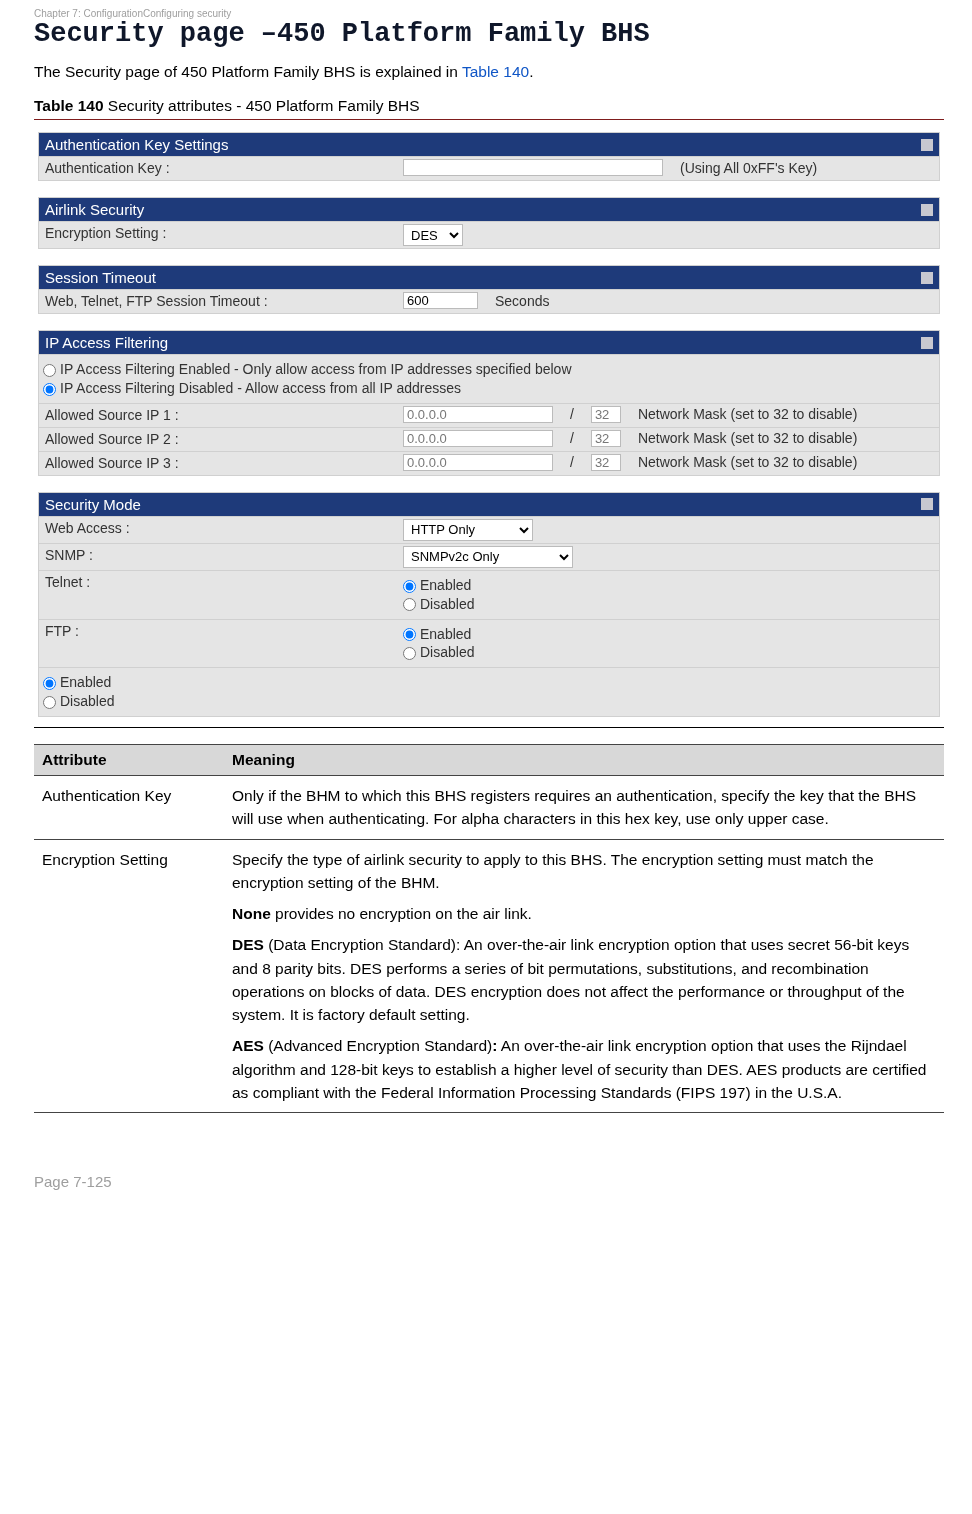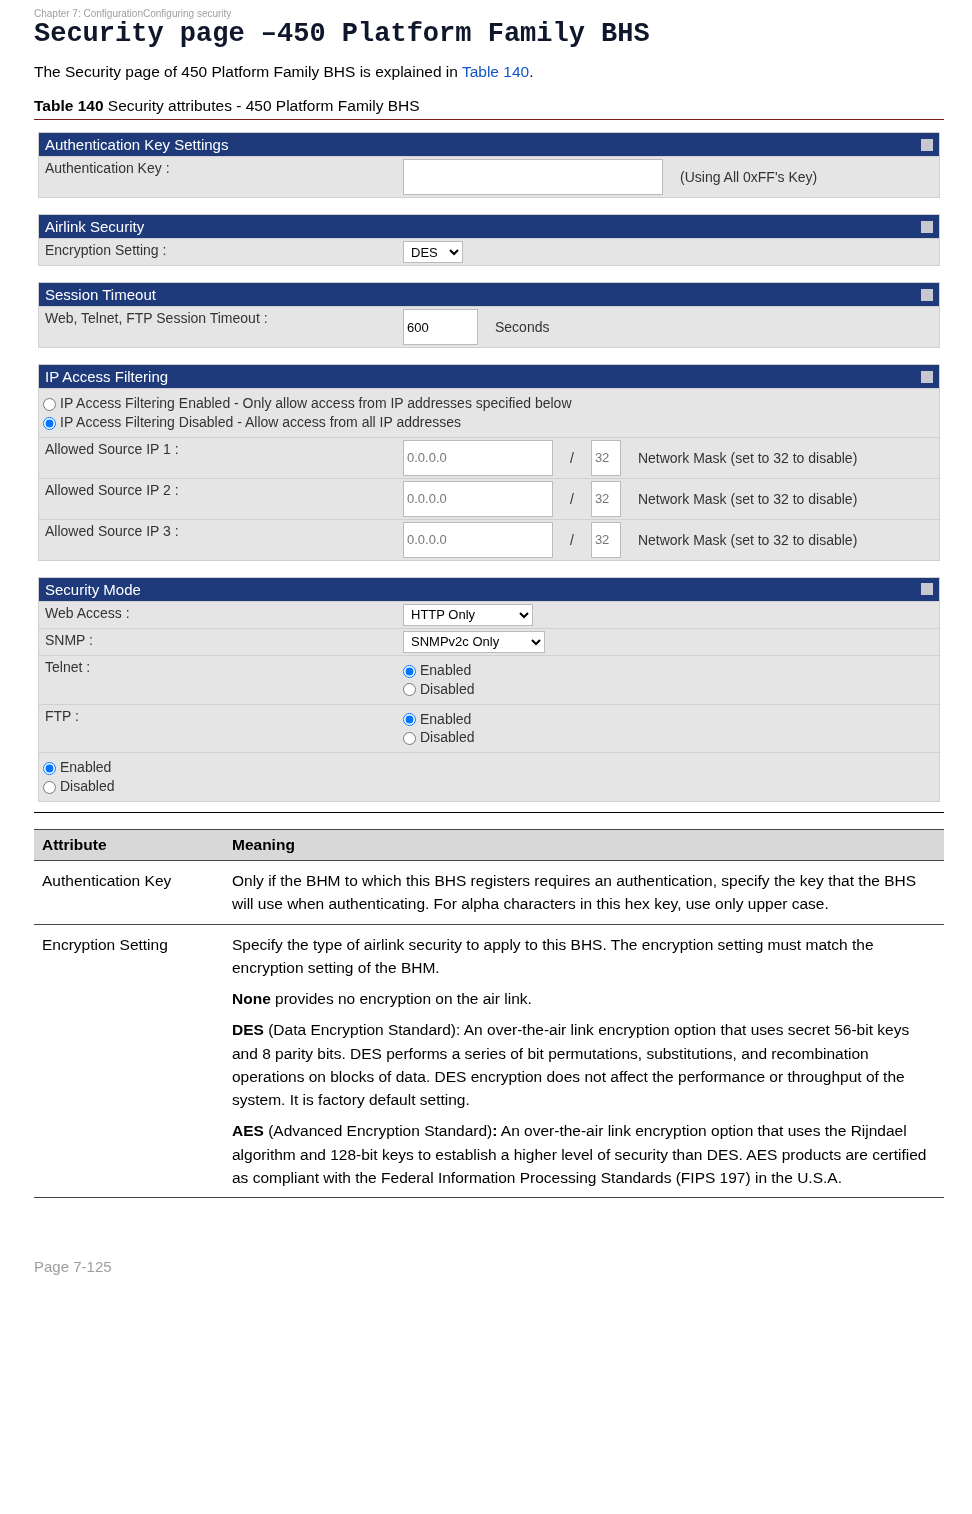--- a/index.html
+++ b/index.html
@@ -78,21 +78,21 @@
   .panel-row .value {
     flex: 1 1 auto;
     padding: 2px 4px;
     display: flex;
     align-items: center;
     gap: 17px;
     flex-wrap: wrap;
     color: #333;
   }
   .text-input {
-    height: 36px;
+    height: 17px;
     border: 1px solid #bbb;
     background: #fff;
     padding: 1px 3px;
     font-size: 13px;
     color: #777;
     font-family: Arial, sans-serif;
   }
   select.text-input { color: #000; height: 22px; }
   .ip-access-block {
     display: block;
@@ -251,21 +251,21 @@
       </div>
       <div class="panel-row">
         <div class="label">Web Access :</div>
         <div class="value">
           <select class="text-input" style="width:130px"><option>HTTP Only</option></select>
         </div>
       </div>
       <div class="panel-row">
         <div class="label">SNMP :</div>
         <div class="value">
-          <select class="text-input" style="width:142px"><option>SNMPv2c Only</option></select>
+          <select class="text-input" style="width:170px"><option>SNMPv2c Only</option></select>
         </div>
       </div>
       <div class="panel-row">
         <div class="label">Telnet :</div>
         <div class="value">
           <div class="radio-stack">
             <span><input type="radio" name="telnet" checked="" style=""><span>Enabled</span></span>
             <span><input type="radio" name="telnet" style=""><span>Disabled</span></span>
           </div>
         </div>

